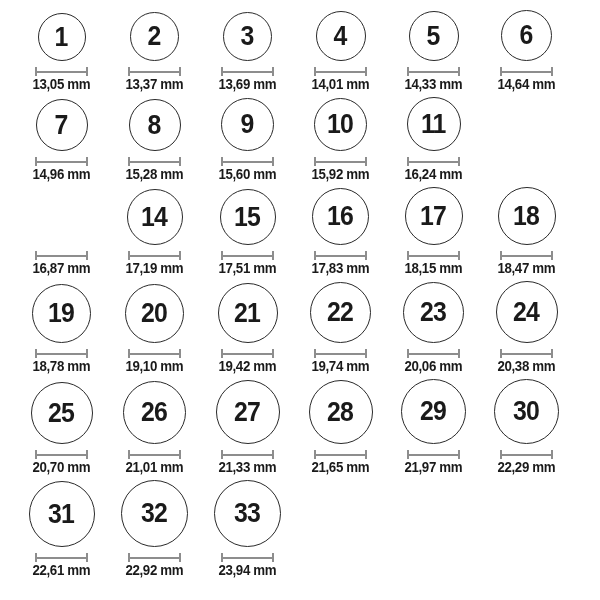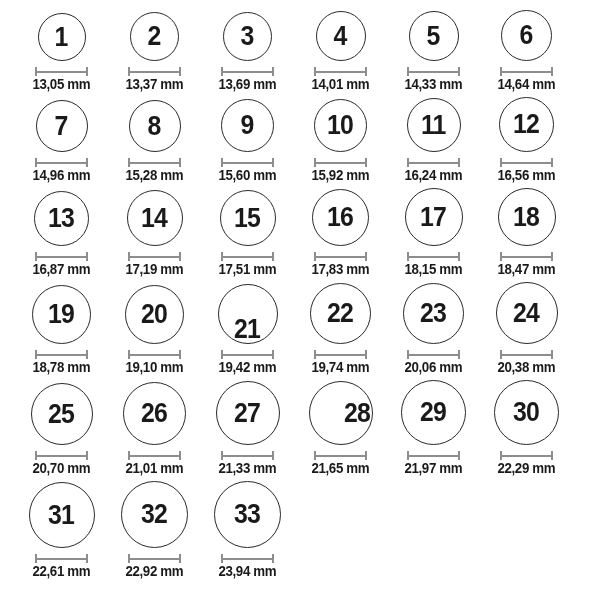--- a/index.html
+++ b/index.html
@@ -150,33 +150,23 @@
         <div class="ruler"></div>
         <div class="dlabel">15,92 mm</div>
       </div>
       <div class="cell">
         <div class="circle" style="width: 54px; height: 54px; align-items: center;">
           <div class="num">11</div>
         </div>
         <div class="ruler"></div>
         <div class="dlabel">16,24 mm</div>
       </div>
-      <div class="cell">
-        <div class="circle" style="width: 55px; height: 55px;">
-          <div class="num">12</div>
-        </div>
-        <div class="ruler"></div>
-        <div class="dlabel">16,56 mm</div>
-      </div>
-    </div>
-    <div class="row">
-      <div class="cell">
-        <div class="circle" style="width: 55px; height: 55px;">
-          <div class="num">13</div>
-        </div>
+    </div>
+    <div class="row">
+      <div class="cell">
         <div class="ruler"></div>
         <div class="dlabel">16,87 mm</div>
       </div>
       <div class="cell">
         <div class="circle" style="width: 56px; height: 56px; justify-content: center;">
           <div class="num">14</div>
         </div>
         <div class="ruler"></div>
         <div class="dlabel">17,19 mm</div>
       </div>
@@ -218,21 +208,21 @@
         <div class="dlabel">18,78 mm</div>
       </div>
       <div class="cell">
         <div class="circle" style="width: 59px; height: 59px;">
           <div class="num">20</div>
         </div>
         <div class="ruler"></div>
         <div class="dlabel">19,10 mm</div>
       </div>
       <div class="cell">
-        <div class="circle" style="width: 60px; height: 60px; align-items: flex-end;">
+        <div class="circle" style="width: 60px; height: 60px;">
           <div class="num">21</div>
         </div>
         <div class="ruler"></div>
         <div class="dlabel">19,42 mm</div>
       </div>
       <div class="cell">
         <div class="circle" style="width: 61px; height: 61px;">
           <div class="num">22</div>
         </div>
         <div class="ruler"></div>
@@ -269,21 +259,21 @@
         <div class="dlabel">21,01 mm</div>
       </div>
       <div class="cell">
         <div class="circle" style="width: 64px; height: 64px;">
           <div class="num">27</div>
         </div>
         <div class="ruler"></div>
         <div class="dlabel">21,33 mm</div>
       </div>
       <div class="cell">
-        <div class="circle" style="width: 64px; height: 64px; justify-content: flex-end;">
+        <div class="circle" style="width: 64px; height: 64px;">
           <div class="num">28</div>
         </div>
         <div class="ruler"></div>
         <div class="dlabel">21,65 mm</div>
       </div>
       <div class="cell">
         <div class="circle" style="width: 65px; height: 65px;">
           <div class="num">29</div>
         </div>
         <div class="ruler"></div>

